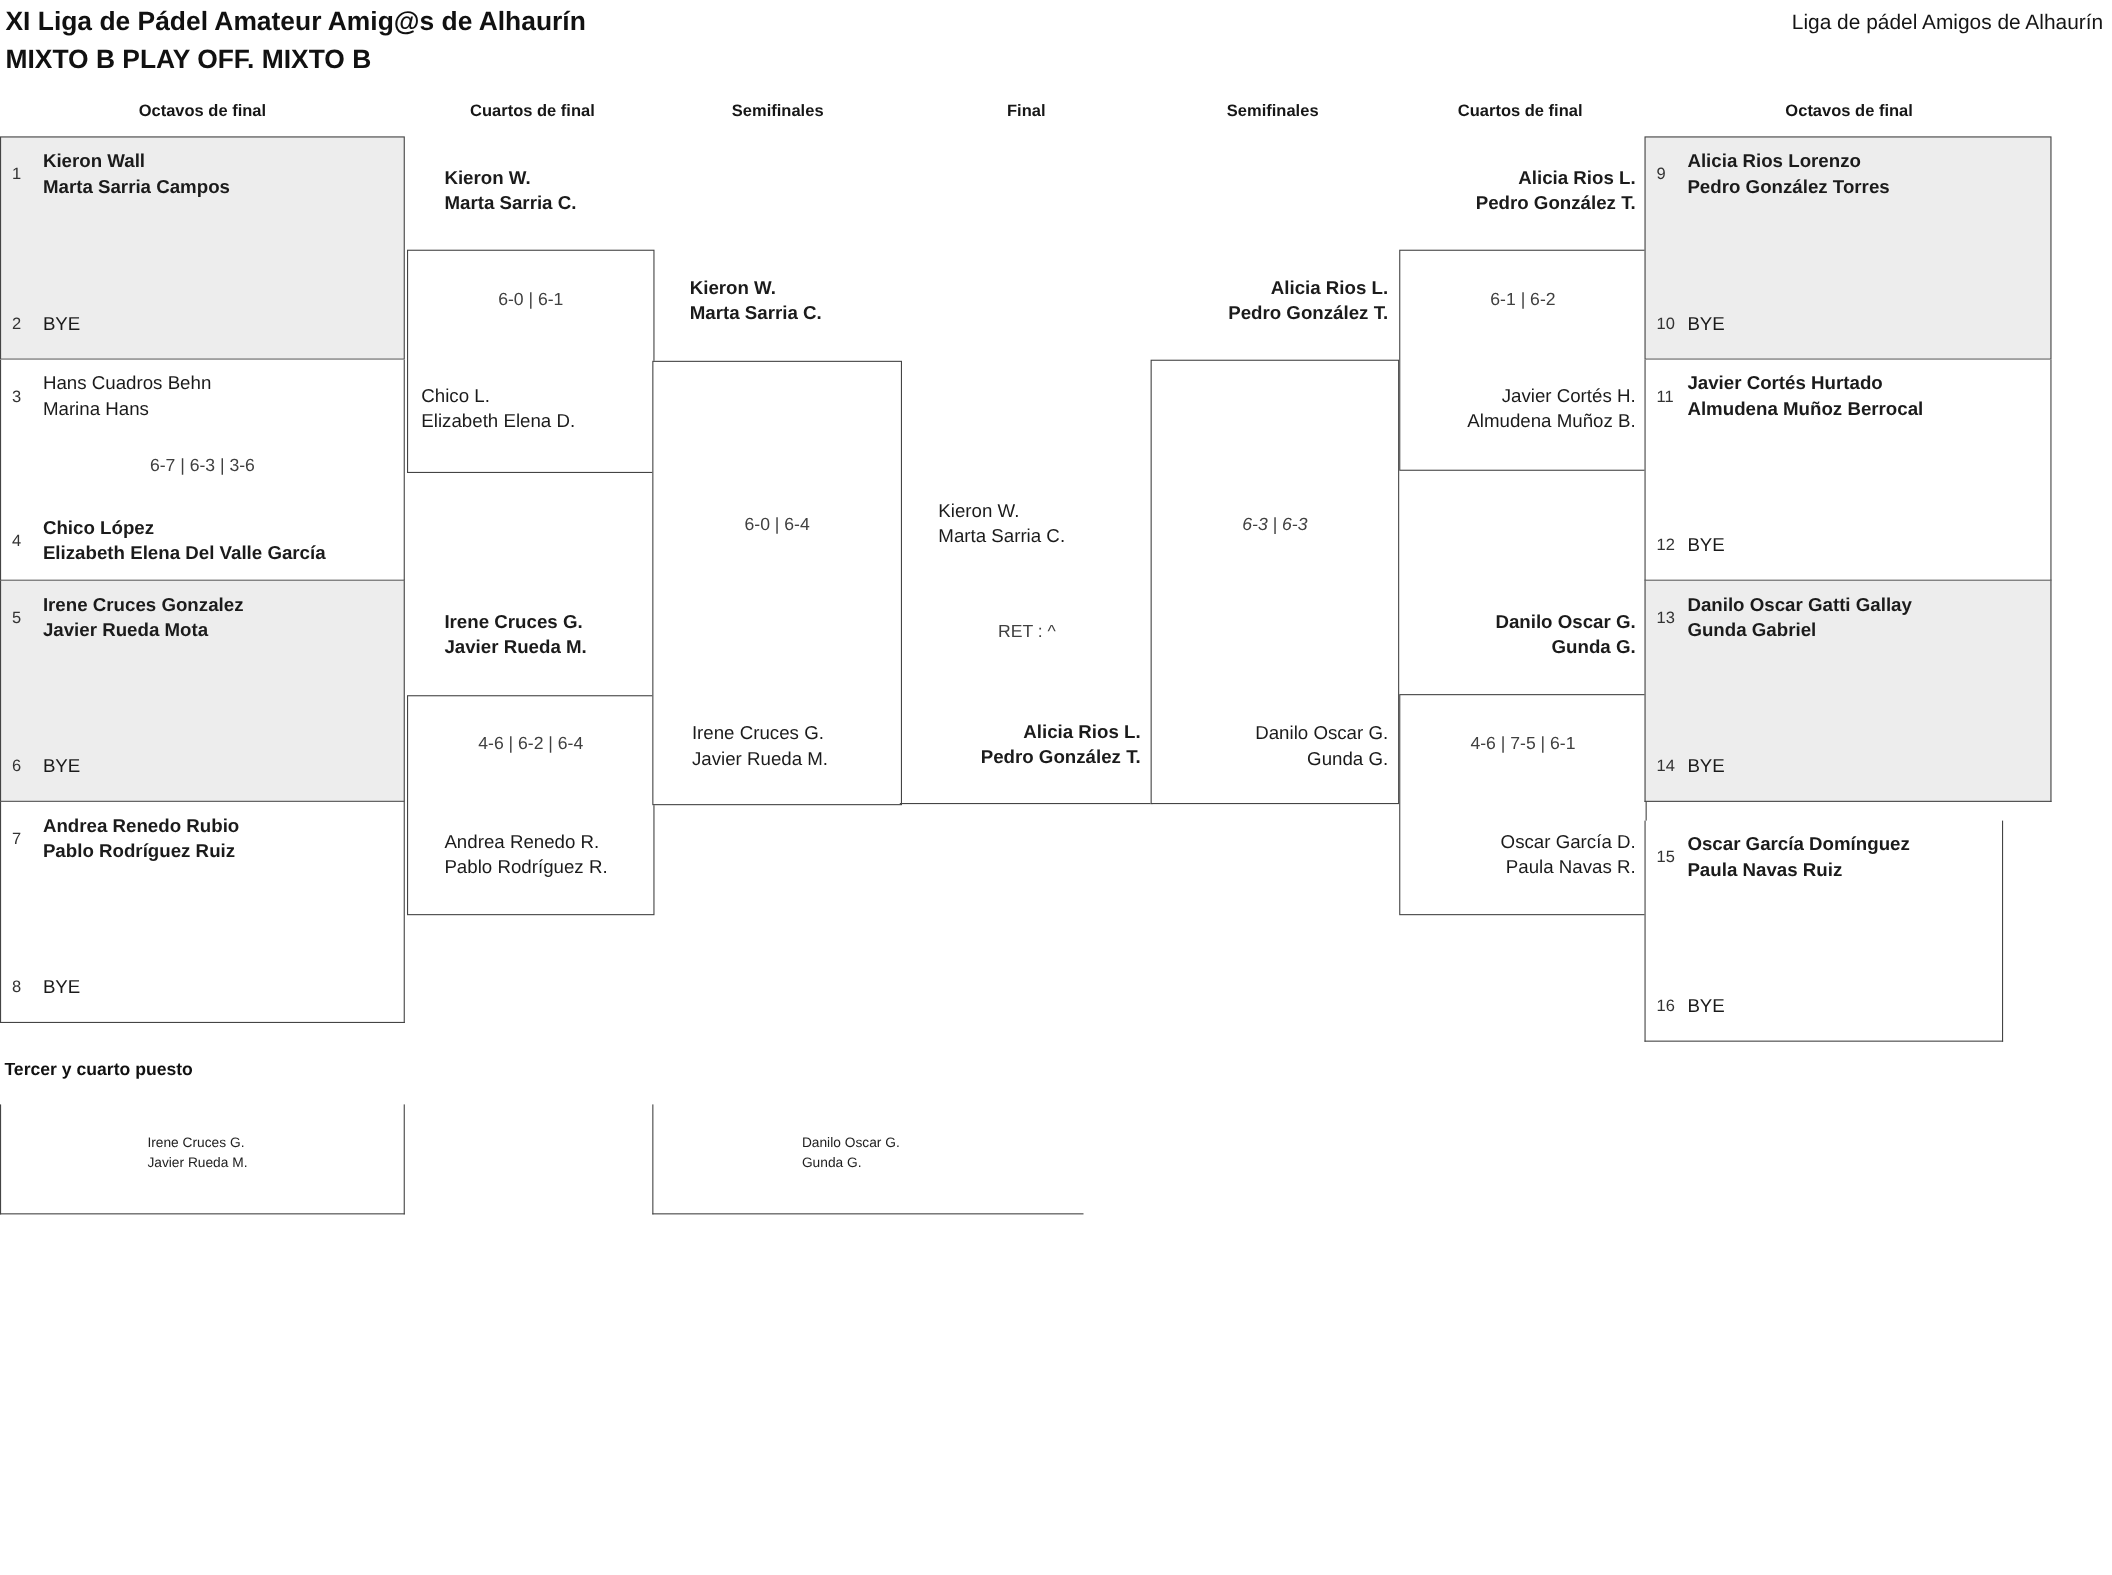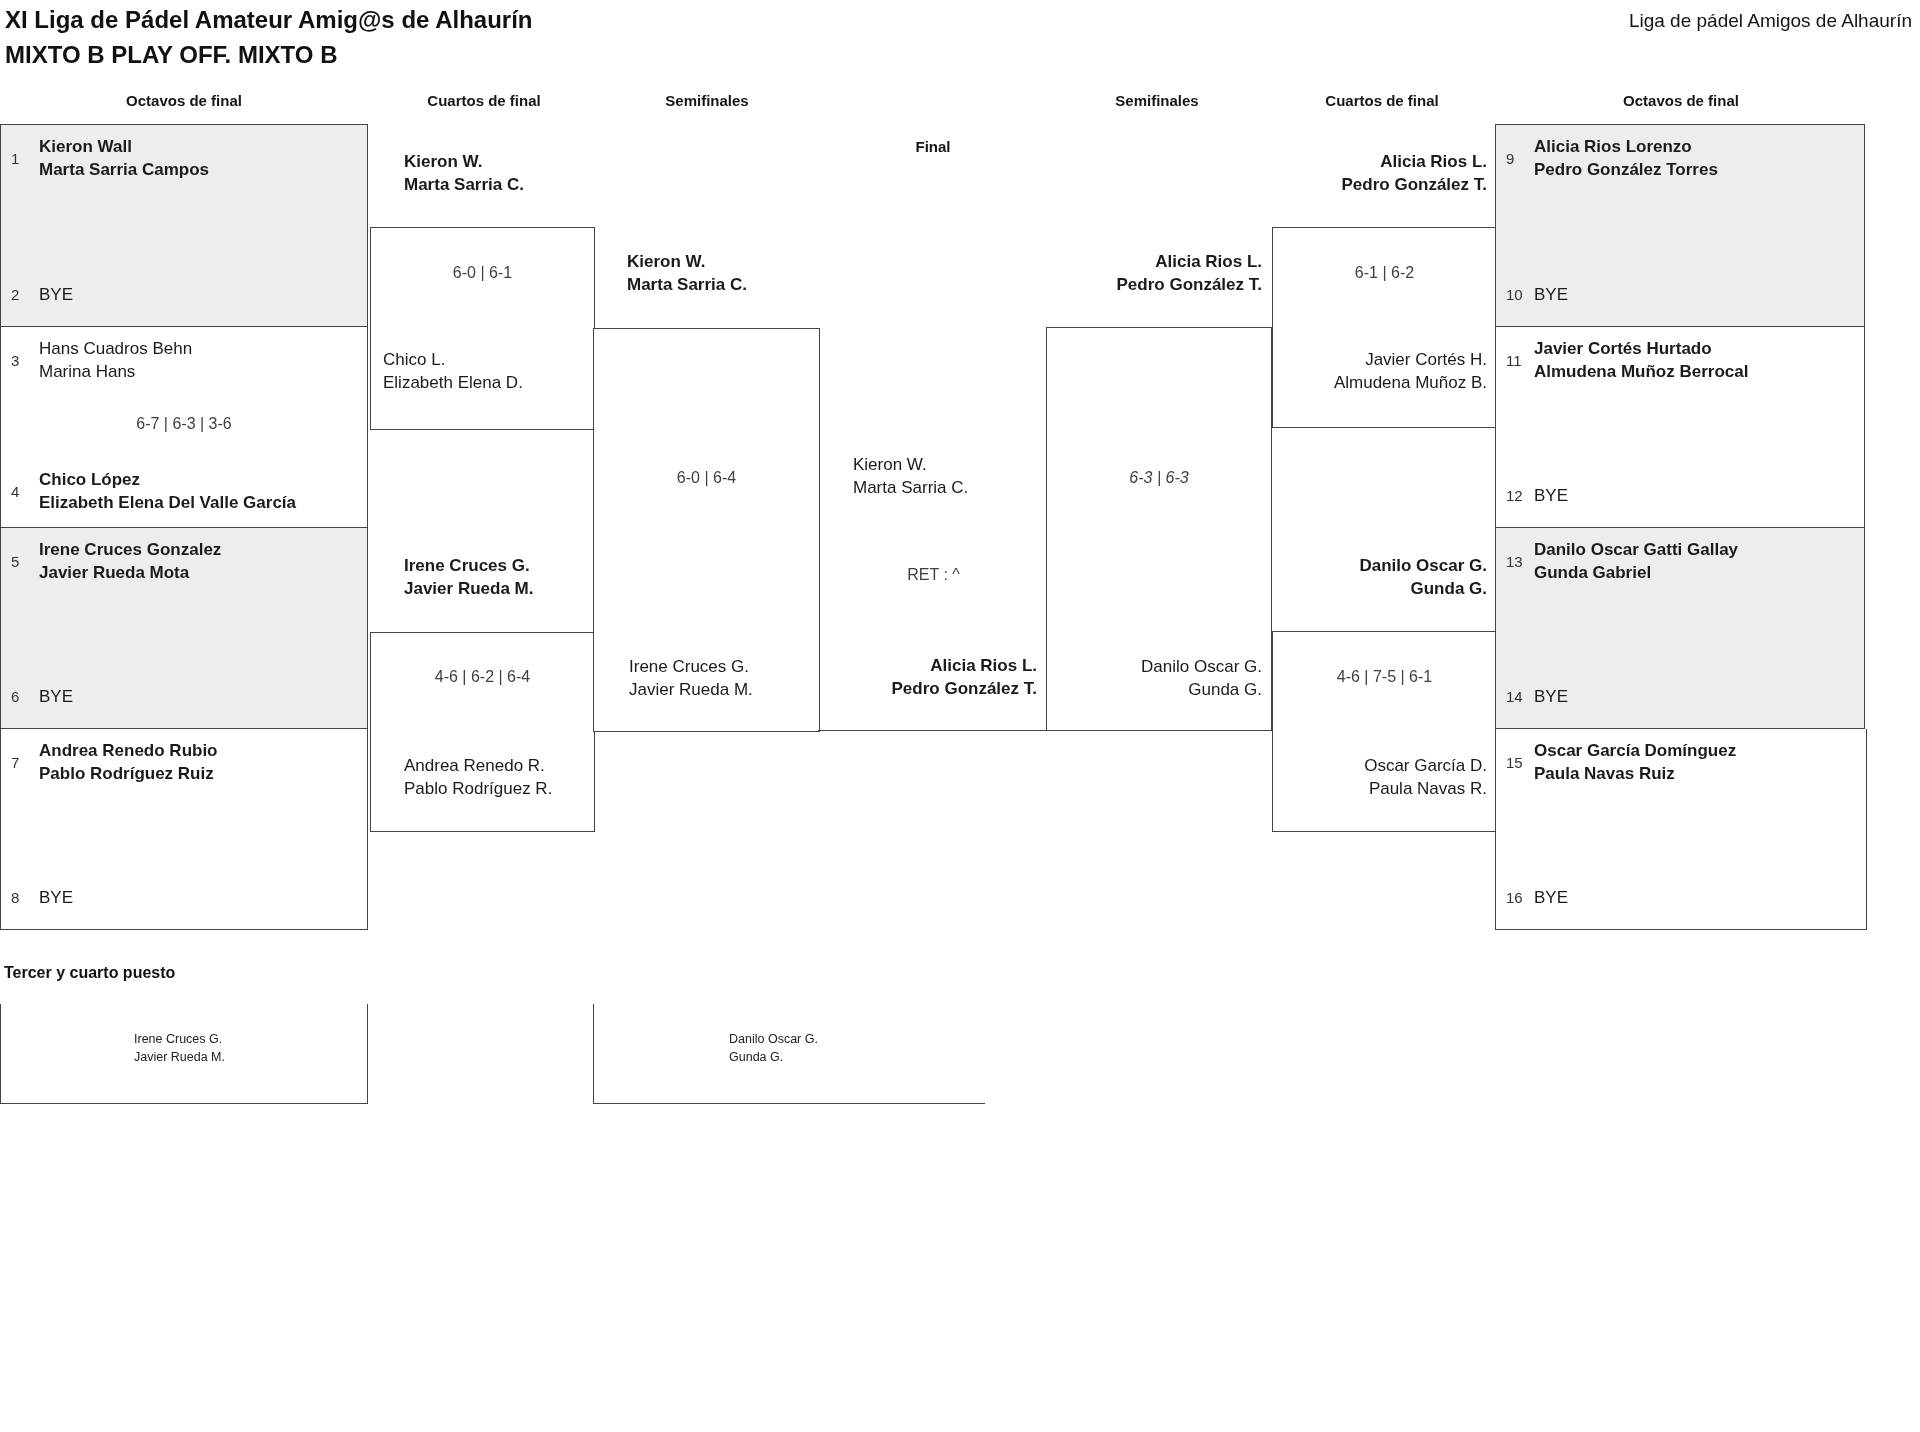--- a/index.html
+++ b/index.html
@@ -34,21 +34,21 @@
 
   <div class="abs title" style="left:5px;top:2px;">
     <div>XI Liga de Pádel Amateur Amig@s de Alhaurín</div>
     <div>MIXTO B PLAY OFF. MIXTO B</div>
   </div>
   <div class="abs league" style="right:8px;top:10px;">Liga de pádel Amigos de Alhaurín</div>
 
   <div class="abs rh" style="left:74px;top:92px;">Octavos de final</div>
   <div class="abs rh" style="left:374px;top:92px;">Cuartos de final</div>
   <div class="abs rh" style="left:597px;top:92px;">Semifinales</div>
-  <div class="abs rh" style="left:823px;top:92px;margin-top:46px;">Final</div>
+  <div class="abs rh" style="left:823px;top:92px;">Final</div>
   <div class="abs rh" style="left:1047px;top:92px;">Semifinales</div>
   <div class="abs rh" style="left:1272px;top:92px;">Cuartos de final</div>
   <div class="abs rh" style="left:1571px;top:92px;">Octavos de final</div>
 
   <div class="abs box gray" style="left:0;top:124px;width:368px;height:203px;">
     <div class="slot-top">
       <span class="seed">1</span>
       <div class="names bold">
         <div>Kieron Wall</div>
         <div>Marta Sarria Campos</div>
@@ -230,21 +230,21 @@
       </div>
     </div>
     <div class="slot-bot">
       <span class="seed">14</span>
       <div class="names">
           <div>BYE</div>
         </div>
     </div>
   </div>
 
-  <div class="abs box noborder-top" style="left:1495px;top:729px;width:372px;height:201px;">
+  <div class="abs box noborder-top" style="left:1495px;top:746px;width:326px;height:201px;">
     <div class="slot-top">
       <span class="seed">15</span>
       <div class="names bold">
         <div>Oscar García Domínguez</div>
         <div>Paula Navas Ruiz</div>
       </div>
     </div>
     <div class="slot-bot">
       <span class="seed">16</span>
       <div class="names">

